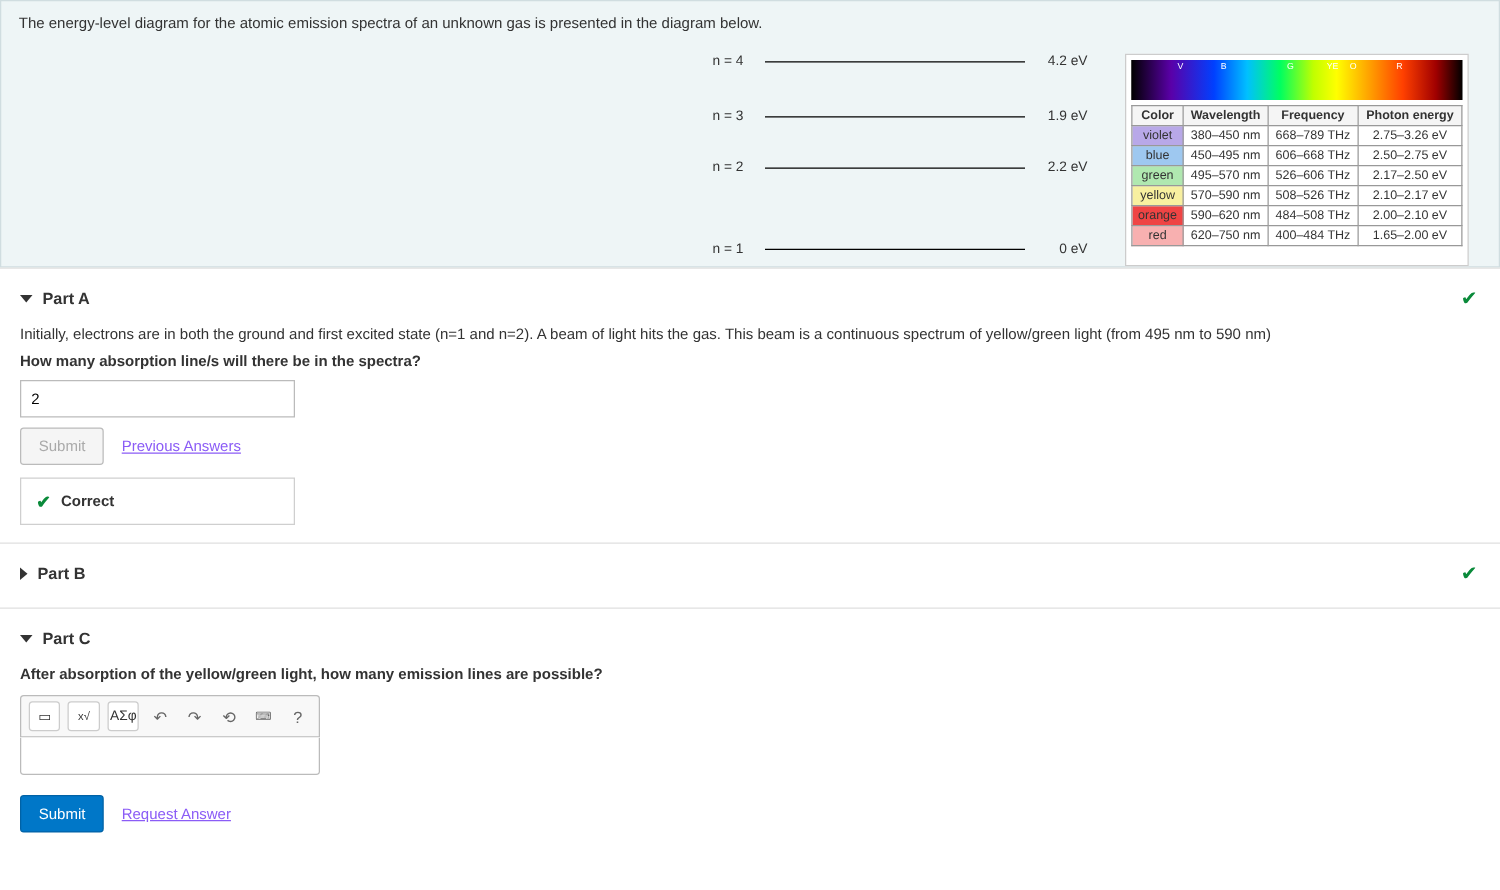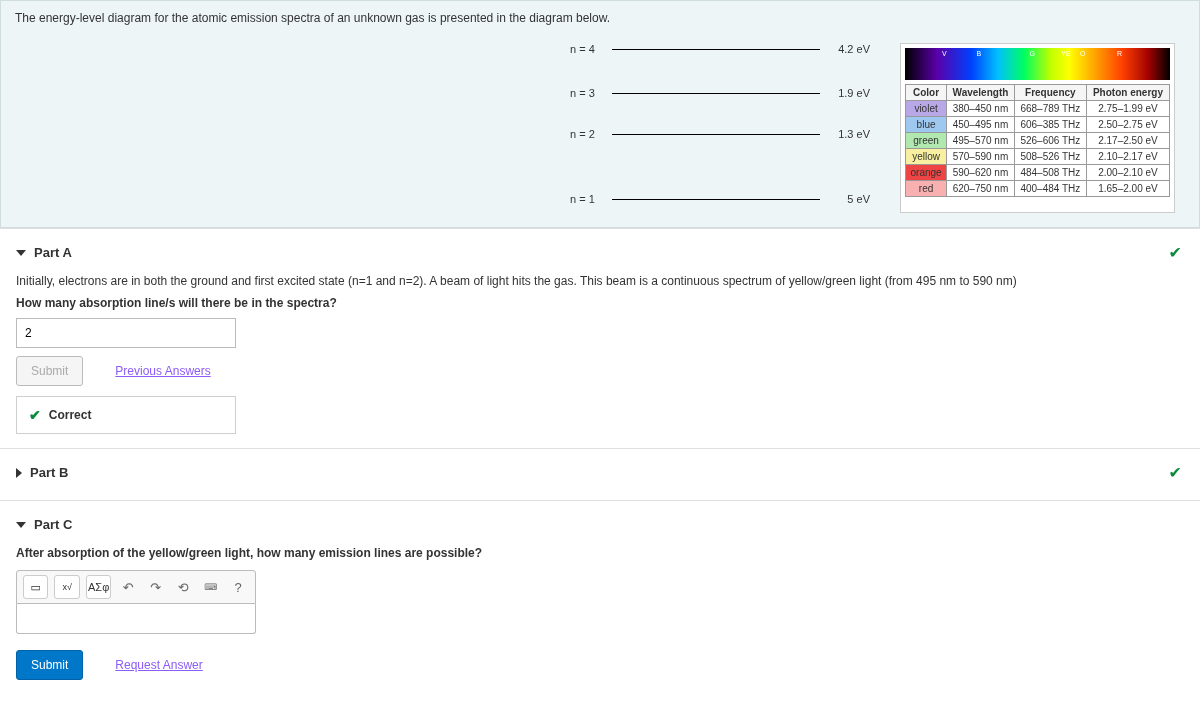--- a/index.html
+++ b/index.html
@@ -1,18 +1,18 @@
 <!DOCTYPE html>
 <html><head>
 <meta charset="utf-8">
 <style>
   * { box-sizing: border-box; }
   body { margin: 0; font-family: Arial, sans-serif; font-size: 12px; color: #333; background: #fff; }
   .wrap { width: 1200px; }
-  .intro-box { background: #eef5f6; border: 1px solid #d0dde0; padding: 10px 14px 14px; }
+  .intro-box { background: #eef5f6; border: 1px solid #d0dde0; padding: 10px 14px 0; }
   .intro-text { font-size: 12px; }
   .diagram-row { display: flex; gap: 30px; margin-top: 18px; justify-content: flex-end; padding-right: 10px; }
   .energy-diagram { width: 300px; position: relative; height: 170px; }
   .level { position: absolute; display: flex; align-items: center; width: 100%; }
   .level .lbl-left { width: 42px; font-size: 11px; }
   .level .line { flex: 1; height: 1px; background: #000; }
   .level .lbl-right { width: 50px; text-align: right; font-size: 11px; padding-left: 8px; }
   .lvl-4 { top: 0; }
   .lvl-3 { top: 44px; }
   .lvl-2 { top: 85px; }
@@ -27,21 +27,21 @@
   .c-yellow{background:#f8f0a0;} .c-orange{background:#ef4444;} .c-red{background:#f8b0b0;}
   .part { padding: 10px 16px 14px; border-top: 1px solid #e0e0e0; position: relative; }
   .part-header { display: flex; align-items: center; gap: 8px; font-weight: bold; font-size: 13px; cursor: pointer; padding: 6px 0; }
   .caret { width: 0; height: 0; display:inline-block; }
   .caret-down { border-left: 5px solid transparent; border-right: 5px solid transparent; border-top: 6px solid #333; }
   .caret-right { border-top: 5px solid transparent; border-bottom: 5px solid transparent; border-left: 6px solid #333; }
   .check-right { position:absolute; right:18px; top:14px; color:#0a8a3a; font-size:16px; }
   .q-text { font-size: 12px; margin: 8px 0 4px; }
   .q-text b { font-weight: bold; }
   .answer-input { width: 220px; height: 30px; border: 1px solid #bbb; padding: 0 8px; font-size: 12px; margin: 8px 0; display:block; }
-  .btn-row { display: flex; align-items: center; gap: 32px; margin: 6px 0; }
+  .btn-row { display: flex; align-items: center; gap: 14px; margin: 6px 0; }
   .btn { height: 30px; padding: 0 14px; border: 1px solid #bbb; border-radius: 3px; background: #f5f5f5; font-size: 12px; cursor: pointer; }
   .btn.disabled { color: #aaa; cursor: default; }
   .btn.primary { background: #0077c8; color: #fff; border-color: #0062a6; }
   .link { color: #8b5cf6; text-decoration: underline; font-size: 12px; cursor: pointer; }
   .correct-box { border: 1px solid #cfcfcf; background: #fff; padding: 10px 12px; width: 220px; margin-top: 10px; display:flex; align-items:center; gap:8px; font-weight:bold; }
   .correct-box .chk { color:#0a8a3a; font-size:14px; }
   .toolbar { border:1px solid #bbb; border-radius:3px 3px 0 0; width:240px; margin-top:10px; display:flex; align-items:center; gap:6px; padding:4px 6px; background:#f8f8f8; }
   .tool-btn { width:26px; height:24px; border:1px solid #ccc; border-radius:3px; background:#fff; display:flex; align-items:center; justify-content:center; font-size:11px; cursor:pointer; }
   .tool-icon { width:22px; height:22px; display:flex; align-items:center; justify-content:center; font-size:13px; color:#666; cursor:pointer; }
   .formula-input { width:240px; height:30px; border:1px solid #bbb; border-top:none; border-radius:0 0 3px 3px; padding:0 8px; display:block; }
@@ -60,26 +60,26 @@
             <span class="lbl-right">4.2 eV</span>
           </div>
         <div class="level lvl-3">
             <span class="lbl-left">n = 3</span>
             <span class="line"></span>
             <span class="lbl-right">1.9 eV</span>
           </div>
         <div class="level lvl-2">
             <span class="lbl-left">n = 2</span>
             <span class="line"></span>
-            <span class="lbl-right">1.3 eV</span>
+            <span class="lbl-right">2.2 eV</span>
           </div>
         <div class="level lvl-1">
             <span class="lbl-left">n = 1</span>
             <span class="line"></span>
-            <span class="lbl-right">5 eV</span>
+            <span class="lbl-right">0 eV</span>
           </div>
       </div>
       <div class="spectrum-box">
         <div class="spectrum-bar">
           <span class="sl" style="left:14%">V</span>
           <span class="sl" style="left:27%">B</span>
           <span class="sl" style="left:47%">G</span>
           <span class="sl" style="left:59%">YE</span>
           <span class="sl" style="left:66%">O</span>
           <span class="sl" style="left:80%">R</span>
@@ -89,26 +89,26 @@
               <tr>
             <th>Color</th>
             <th>Wavelength</th>
             <th>Frequency</th>
             <th>Photon energy</th>
           </tr>
           <tr>
                 <td class="c-violet">violet</td>
                 <td>380–450 nm</td>
                 <td>668–789 THz</td>
-                <td>2.75–1.99 eV</td>
+                <td>2.75–3.26 eV</td>
               </tr>
           <tr>
                 <td class="c-blue">blue</td>
                 <td>450–495 nm</td>
-                <td>606–385 THz</td>
+                <td>606–668 THz</td>
                 <td>2.50–2.75 eV</td>
               </tr>
           <tr>
                 <td class="c-green">green</td>
                 <td>495–570 nm</td>
                 <td>526–606 THz</td>
                 <td>2.17–2.50 eV</td>
               </tr>
           <tr>
                 <td class="c-yellow">yellow</td>

